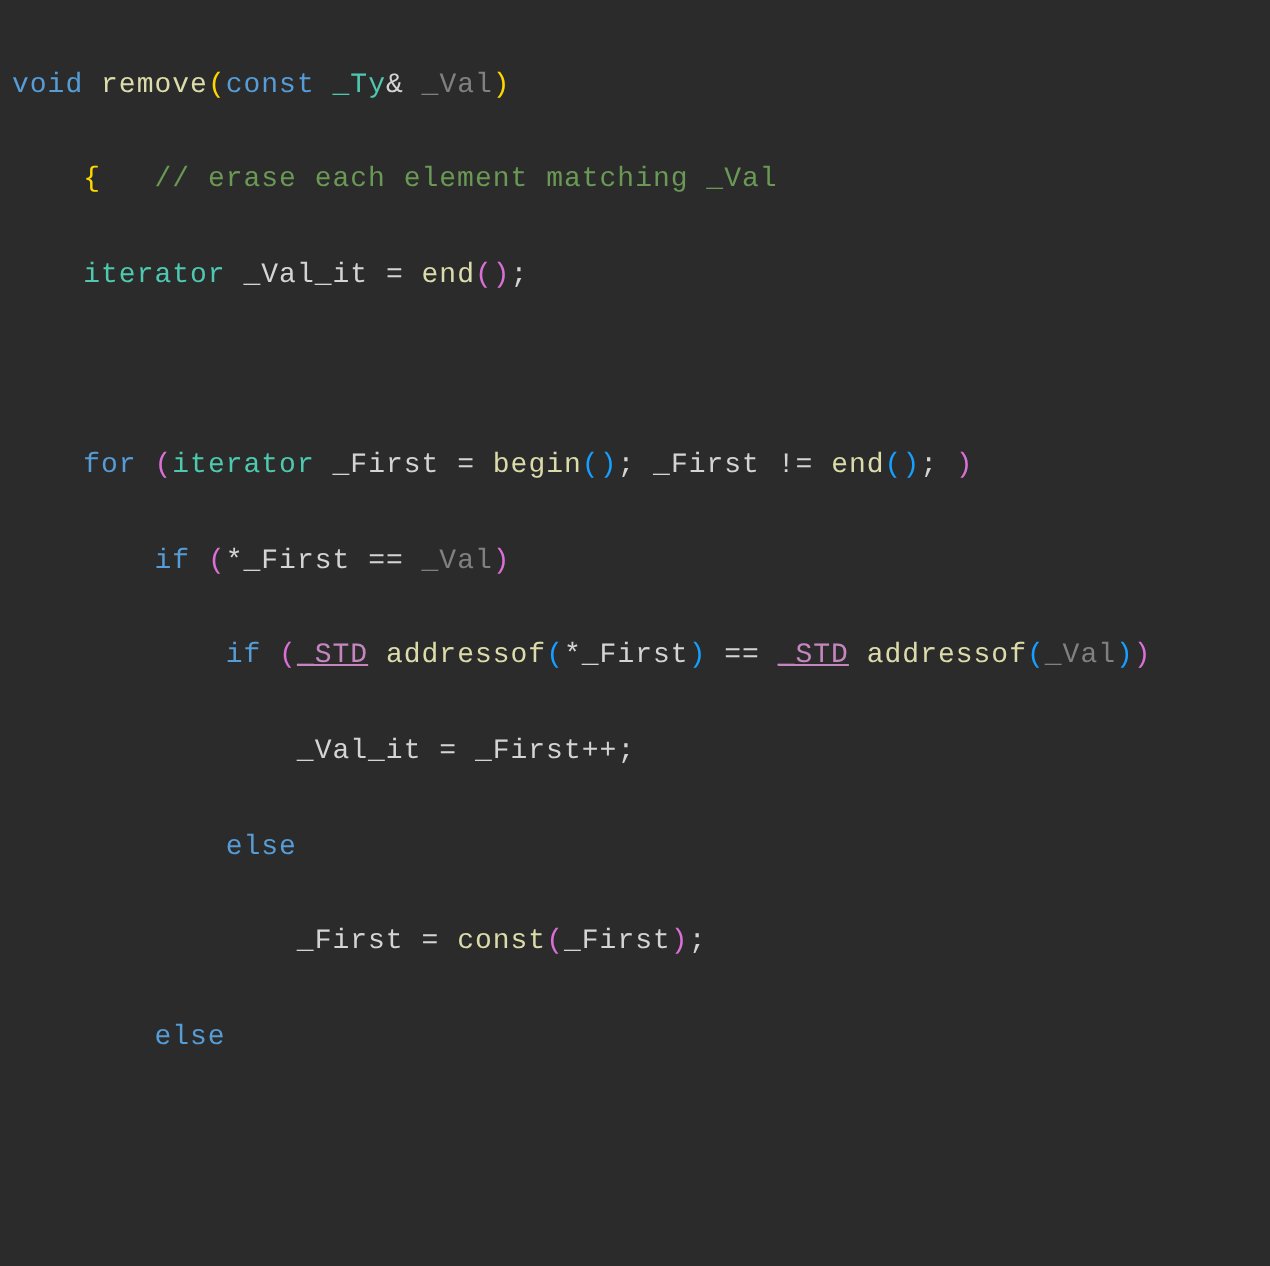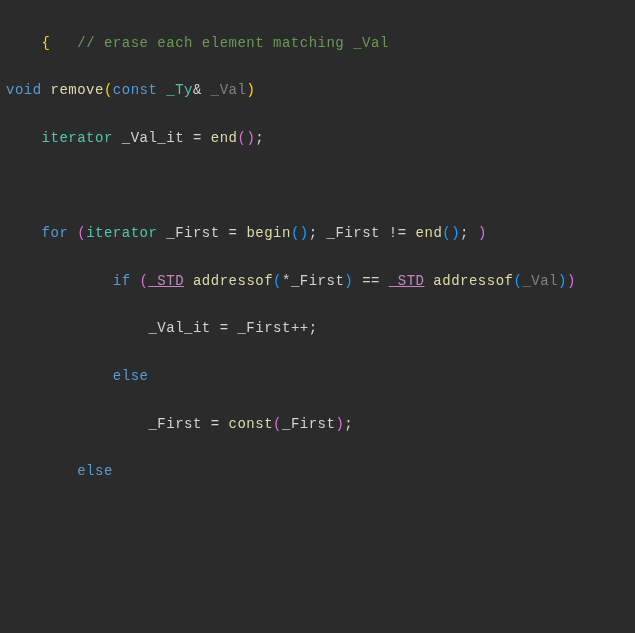--- a/index.html
+++ b/index.html
@@ -27,25 +27,26 @@
   .macro { color: #c586c0; text-decoration: underline; }
   .paren-yellow { color: #ffd700; }
   .paren-purple { color: #da70d6; }
   .paren-blue { color: #179fff; }
   .param-dim { color: #808080; }
 </style>
 </head>
 <body>
 
 <div class="code-block">
+<span class="line"><span class="kw">void</span> <span class="fn">remove</span><span class="paren-yellow">(</span><span class="kw">const</span> <span class="type">_Ty</span><span class="op">&amp;</span> <span class="param-dim">_Val</span><span class="paren-yellow">)</span></span>
 <span class="line">    <span class="paren-yellow">{</span>   <span class="comment">// erase each element matching _Val</span></span>
-<span class="line"><span class="kw">void</span> <span class="fn">remove</span><span class="paren-yellow">(</span><span class="kw">const</span> <span class="type">_Ty</span><span class="op">&amp;</span> <span class="param-dim">_Val</span><span class="paren-yellow">)</span></span>
 <span class="line">    <span class="type">iterator</span> <span class="var">_Val_it</span><span class="op"> = </span><span class="fn">end</span><span class="paren-purple">()</span><span class="punct">;</span></span>
 <span class="line"> </span>
 <span class="line">    <span class="kw">for</span> <span class="paren-purple">(</span><span class="type">iterator</span> <span class="var">_First</span><span class="op"> = </span><span class="fn">begin</span><span class="paren-blue">()</span><span class="punct">; </span><span class="var">_First</span><span class="op"> != </span><span class="fn">end</span><span class="paren-blue">()</span><span class="punct">; </span><span class="paren-purple">)</span></span>
+<span class="line">        <span class="kw">if</span> <span class="paren-purple">(</span><span class="op">*</span><span class="var">_First</span><span class="op"> == </span><span class="param-dim">_Val</span><span class="paren-purple">)</span></span>
 <span class="line">            <span class="kw">if</span> <span class="paren-purple">(</span><span class="macro">_STD</span> <span class="fn">addressof</span><span class="paren-blue">(</span><span class="op">*</span><span class="var">_First</span><span class="paren-blue">)</span><span class="op"> == </span><span class="macro">_STD</span> <span class="fn">addressof</span><span class="paren-blue">(</span><span class="param-dim">_Val</span><span class="paren-blue">)</span><span class="paren-purple">)</span></span>
 <span class="line">                <span class="var">_Val_it</span><span class="op"> = </span><span class="var">_First</span><span class="op">++</span><span class="punct">;</span></span>
 <span class="line">            <span class="kw">else</span></span>
 <span class="line">                <span class="var">_First</span><span class="op"> = </span><span class="fn">const</span><span class="paren-purple">(</span><span class="var">_First</span><span class="paren-purple">)</span><span class="punct">;</span></span>
 <span class="line">        <span class="kw">else</span></span>
 <span class="line"> </span>
 
 
 
 

